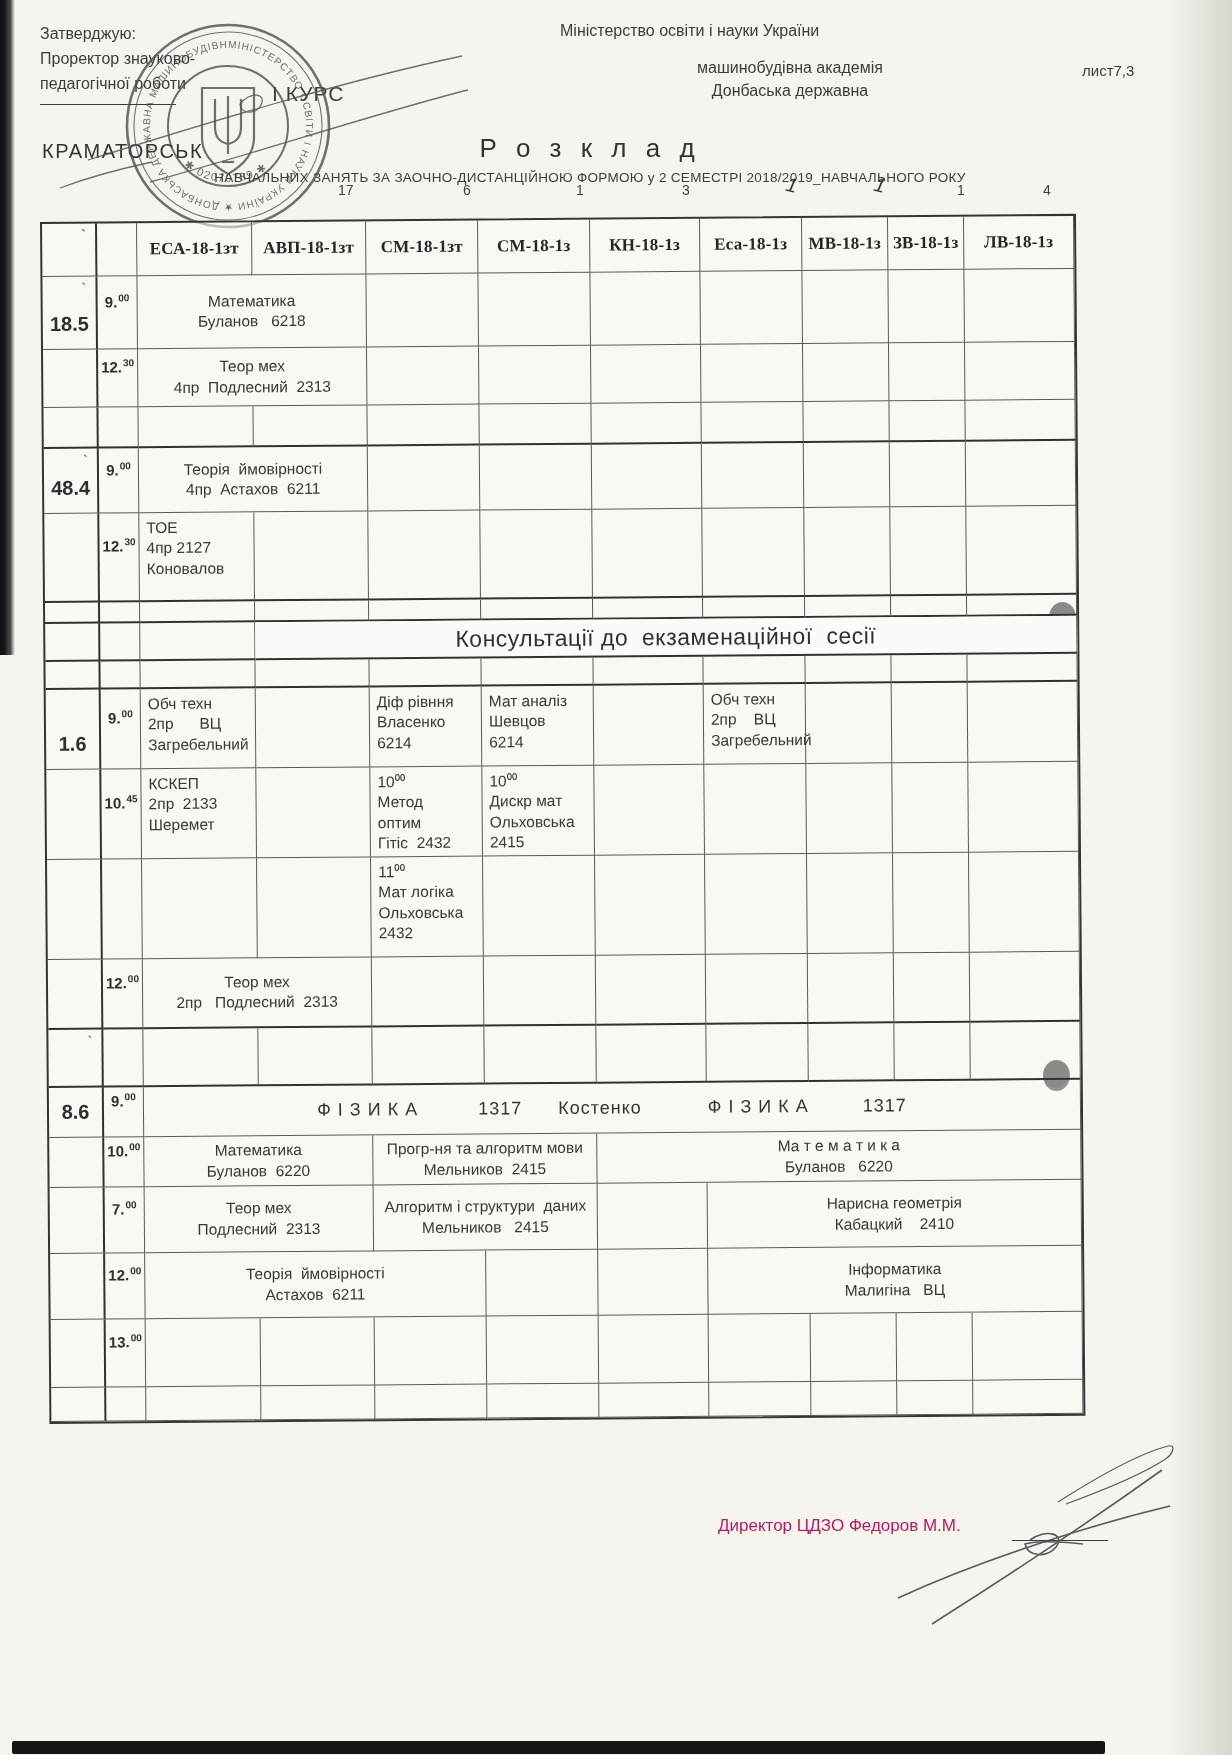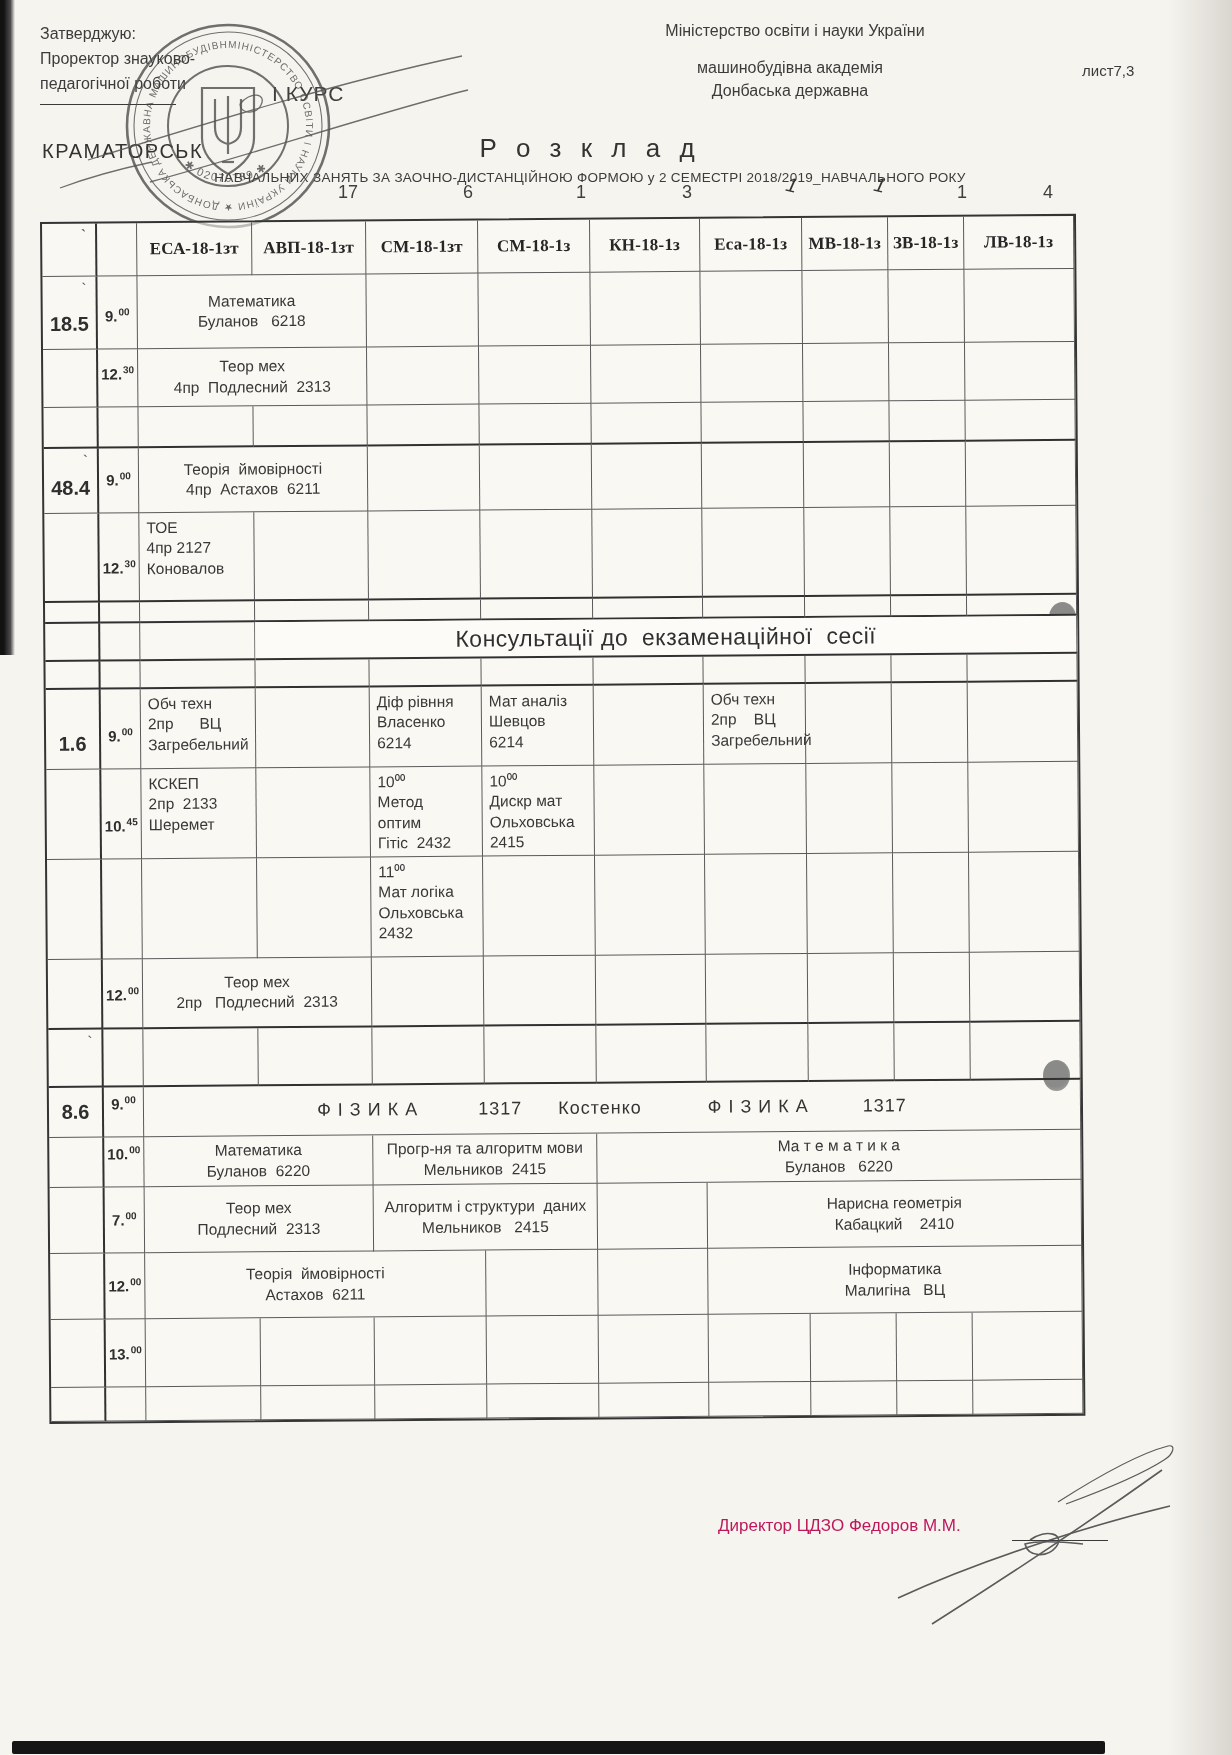--- a/index.html
+++ b/index.html
@@ -12,31 +12,31 @@
   .edge-left{left:0;top:0;width:15px;height:655px;
     background:linear-gradient(to right,#121212 25%,#4e4e4e 70%,rgba(80,80,80,0));}
   .edge-right{right:0;top:0;width:64px;height:1755px;
     background:linear-gradient(to left,#d9d6d0,rgba(217,214,208,0));}
   .edge-bottom{left:12px;top:1741px;width:1093px;height:13px;background:#151515;border-radius:2px;}
   .hole{width:27px;height:31px;border-radius:50%;
     background:radial-gradient(circle at 45% 45%, #000 55%, #3b3b3b 85%, #6b6b6b);}
   
   .approve{left:40px;top:22px;font-size:16px;line-height:1.55;color:#3c3c3c;}
   .approve-underline{left:40px;top:104px;width:136px;border-bottom:1.6px solid #3a3a3a;}
-  .ministry{left:560px;top:22px;width:470px;text-align:center;font-size:16px;color:#3c3c3c;}
+  .ministry{left:560px;top:22px;width:470px;font-size:16px;color:#3c3c3c;}
   .academy{left:600px;top:56px;width:380px;text-align:center;font-size:16px;line-height:1.45;color:#3c3c3c;}
   .sheet-note{left:1082px;top:62px;font-size:15px;color:#3c3c3c;}
   .course{left:272px;top:82px;font-size:21px;letter-spacing:1px;color:#3e3e3e;}
   .city{left:42px;top:140px;font-size:20px;letter-spacing:1.5px;color:#333;}
   .doc-title{left:330px;top:133px;width:520px;text-align:center;font-size:26px;letter-spacing:6px;color:#333;}
   .doc-subtitle{left:140px;top:170px;width:900px;text-align:center;font-size:13.5px;letter-spacing:.3px;color:#3c3c3c;}
   .director{left:718px;top:1516px;font-size:17px;color:#be185d;}
   .director-underline{left:1012px;top:1540px;width:96px;border-bottom:1.7px solid #3a3a3a;}
   
-  .cnt{position:absolute;top:182px;font-size:18px;color:#3f3f3f;}
+  .cnt{position:absolute;top:182px;font-size:14px;color:#3f3f3f;}
   .cnt.hw{top:174px;font-size:20px;font-style:italic;font-weight:400;transform:rotate(13deg);color:#343434;}
   
   .stamp{left:118px;top:16px;opacity:.78;}
   
   .schedule-table{
     left:40px;top:222px;display:grid;
     grid-template-columns:55px 40px 115px 114px 112px 112px 110px 102px 86px 76px 110px;
     grid-template-rows:53px 73px 58px 41px 65px 89px 21px 38px 28px 80px 90px 100px 70px 58px 50px 50px 66px 66px 68px 34px;
     border:2.2px solid #343434; background:rgba(252,251,247,.55);
     transform:rotate(-0.45deg); transform-origin:0 0;
@@ -44,21 +44,21 @@
   .c{
     position:relative; box-sizing:border-box;
     border-right:1.3px solid #5a5a5a; border-bottom:1.3px solid #5a5a5a;
     display:flex; flex-direction:column; justify-content:center; align-items:center;
     text-align:center; font-size:15.5px; line-height:1.32; white-space:pre-wrap; color:#383838;
   }
   .hb{border-bottom:2.3px solid #313131;}
   .lb{border-right:2.6px solid #313131; justify-content:flex-end; padding-bottom:12px;}
   .dval{font-weight:bold;font-size:20px;color:#2f2f2f;}
   .tick{position:absolute;top:2px;right:9px;font-size:15px;color:#555;}
-  .tm{justify-content:flex-end;padding-bottom:22px;}
+  .tm{justify-content:center;padding-bottom:22px;}
   .tv{font-weight:bold;font-size:15px;color:#2f2f2f;}
   .tv sup{font-size:10px;margin-left:1px;}
   .hd{font-family:"Liberation Serif", serif;font-weight:bold;font-size:17px;color:#262626;letter-spacing:.2px;}
   .lf{justify-content:flex-start;align-items:flex-start;text-align:left;padding:5px 15px 2px 7px;}
   .s2{grid-column:span 2;} .s3{grid-column:span 3;} .s4{grid-column:span 4;}
   .s5{grid-column:span 5;} .s8{grid-column:span 8;} .s9{grid-column:span 9;}
   .bn{font-size:23px;letter-spacing:.5px;color:#303030;background:#fcfbf8;}
   .fz{font-size:18px;letter-spacing:1px;white-space:pre;color:#333;}
   .strokes{left:0;top:0;pointer-events:none;}
 </style>

